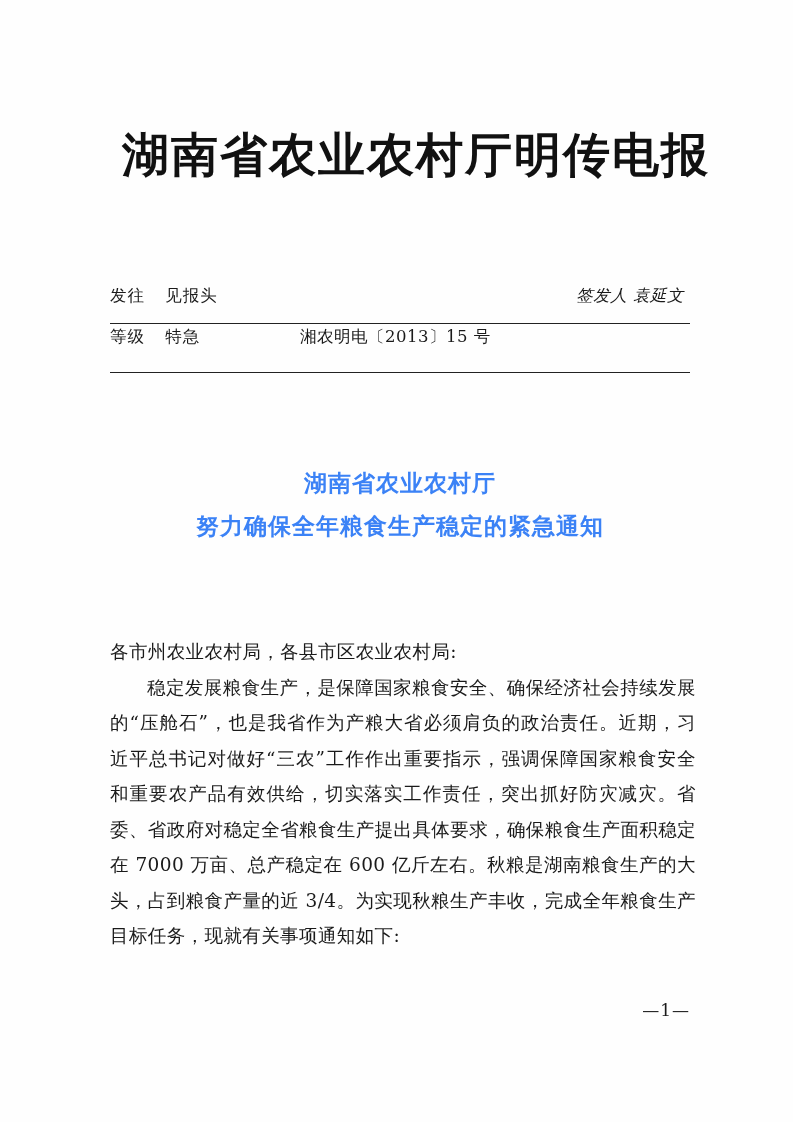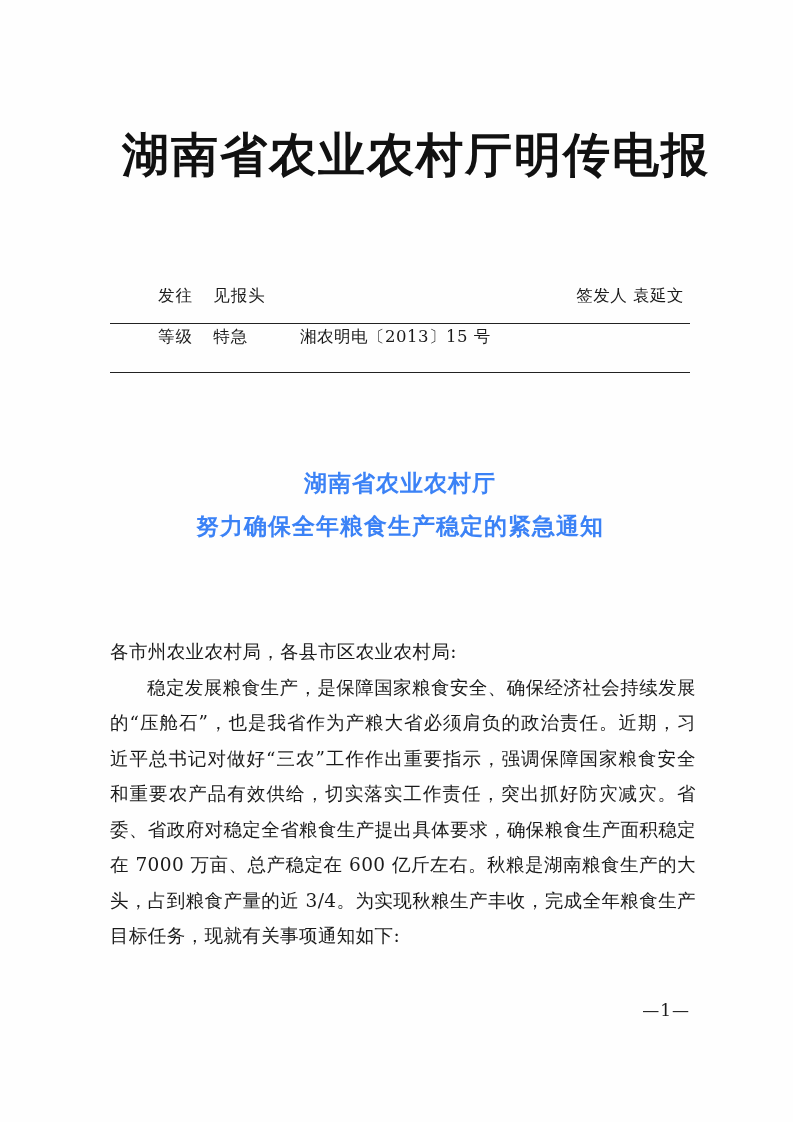--- a/index.html
+++ b/index.html
@@ -60,34 +60,35 @@
     position: relative;
     height: 41px;
   }
   .meta-row .left {
     position: absolute;
     left: 0;
     top: 6px;
     white-space: nowrap;
     letter-spacing: 1px;
   }
-  .meta-row .left .lbl { margin-right: 14px; margin-left: 48px; }
+  .meta-row .left .lbl { margin-right: 14px; }
   .meta-row .mid {
     position: absolute;
     left: 190px;
     top: 6px;
     white-space: nowrap;
     letter-spacing: 0.5px;
   }
   .meta-row .right {
     position: absolute;
     right: 6px;
     top: 6px;
     white-space: nowrap;
     letter-spacing: 0.5px;
+    font-style: italic;
   }
   .meta-rule {
     position: absolute;
     left: 0;
     width: 580px;
     border-top: 1.3px solid #222;
   }
   .rule-1 { top: 323px; }
   .rule-2 { top: 372px; }
 

